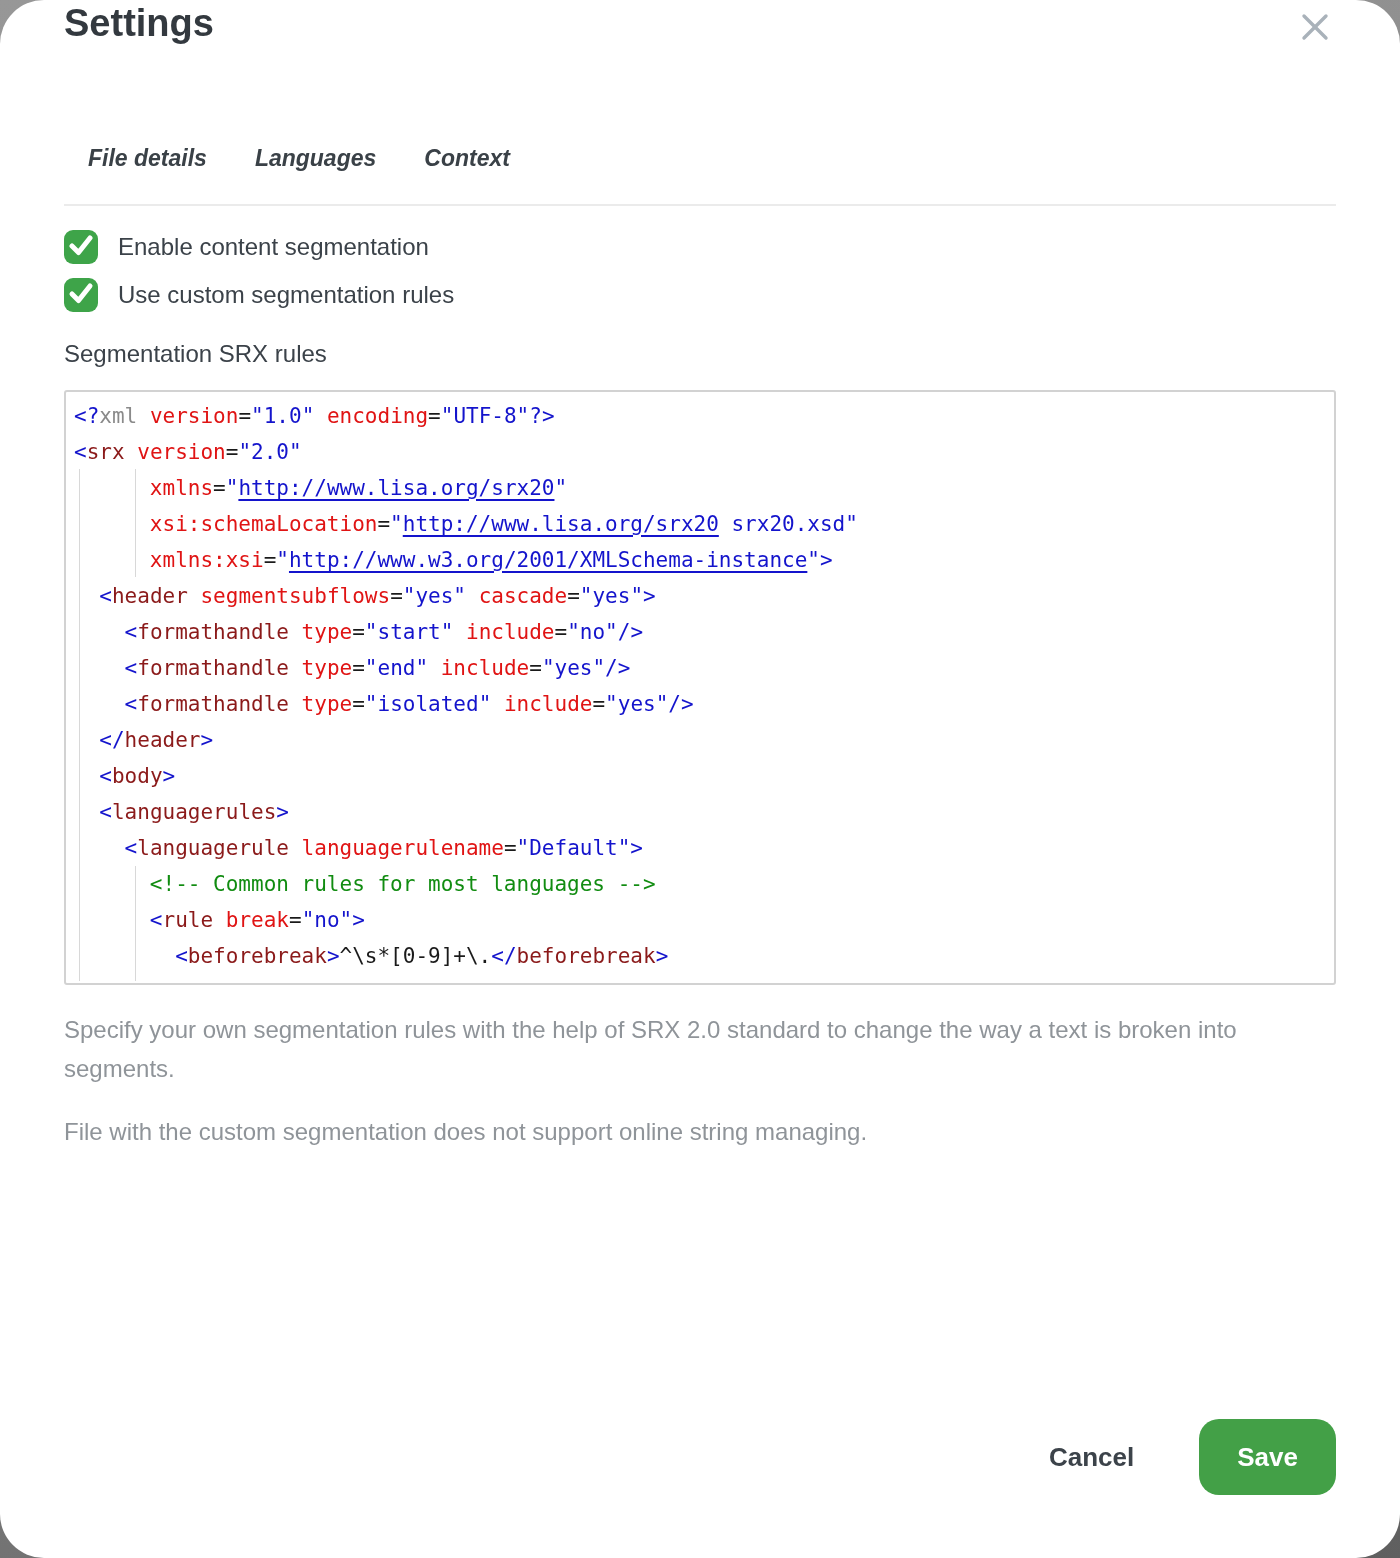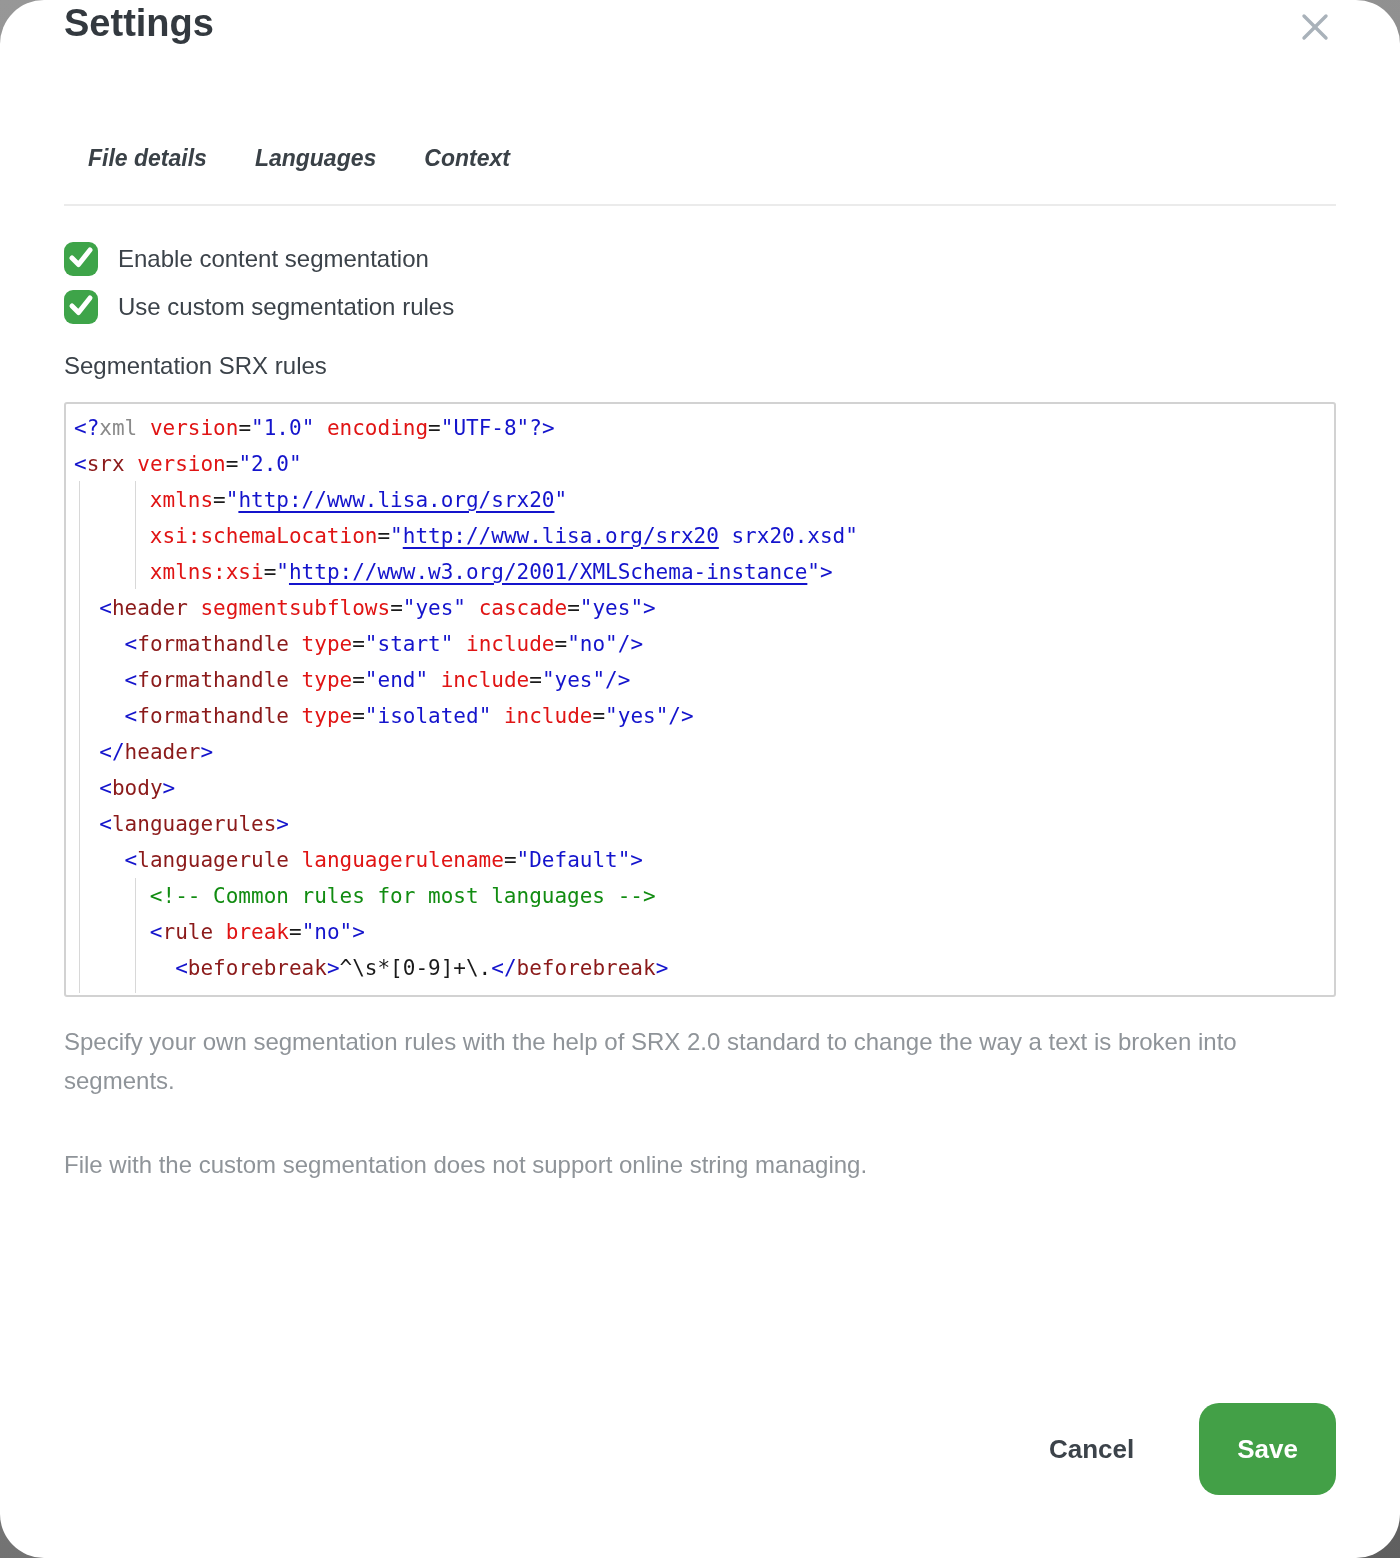--- a/index.html
+++ b/index.html
@@ -19,21 +19,21 @@
   .dlg-title { font-size:38px; line-height:46px; font-weight:700; color:#33393f; }
   .close-btn { margin-top:6px; padding:4px; cursor:pointer; background:none; border:none; }
   
   .tabs { display:flex; margin-top:92px; border-bottom:2px solid #ebebeb; }
   .tab { font-size:23px; line-height:30px; font-weight:700; color:#3a4147;
          padding:0 24px 31px 24px; position:relative; cursor:pointer; white-space:nowrap;font-style:italic; }
   .tab.active::after { content:""; position:absolute; left:0; right:0; bottom:-2px; height:5px;
          background:#43a047; border-radius:3px; }
   
   .cb-row { display:flex; align-items:center; margin-top:14px; cursor:pointer; }
-  .cb-row.first { margin-top:36px; }
+  .cb-row.first { margin-top:24px; }
   .cb-box { width:34px; height:34px; border-radius:9px; background:#3ea449; flex:0 0 auto;
             display:flex; align-items:center; justify-content:center; }
   .cb-label { margin-left:20px; font-size:24px; color:#3b4249; }
   
   .section-label { margin-top:27px; font-size:24px; line-height:30px; color:#3b4249; }
   
   .code-box {
     position:relative; margin-top:21px; height:595px; overflow:hidden;
     border:2px solid #d2d2d2; border-radius:3px; background:#fff;
     padding:6px 0 0 8px;
@@ -50,28 +50,28 @@
   .tk-meta{ color:#8a8a8a; }
   .tk-com { color:#118c11; }
   .tk-txt { color:#1a1a1a; }
   .guide { position:absolute; width:1px; background:#d8d8d8; }
   .guide1 { left:13px; top:77px; height:512px; }
   .guide2 { left:69px; top:77px; height:108px; }
   .guide3 { left:69px; top:474px; height:115px; }
   
   .help-p { margin:0; color:#8f9499; font-size:24px; line-height:39px; }
   .help-p.p1 { margin-top:25px; max-width:1215px; }
-  .help-p.p2 { margin-top:45px; }
+  .help-p.p2 { margin-top:24px; }
   .help-p.p3 { margin-top:31px; }
   .help-link { color:#3f9e4c; cursor:pointer; }
   
   .footer { position:absolute; right:64px; bottom:63px; display:flex; align-items:center; gap:65px; }
   .cancel-btn { background:none; border:none; font-size:26px; font-weight:700; color:#3c434a;
                 font-family:"Liberation Sans", sans-serif; cursor:pointer; padding:0; }
-  .save-btn { background:#43a047; border:none; border-radius:20px; height:92px; padding:0 38px;
+  .save-btn { background:#43a047; border:none; border-radius:20px; height:76px; padding:0 38px;
               display:flex; align-items:center; color:#ffffff; font-size:26px; font-weight:700;
               font-family:"Liberation Sans", sans-serif; cursor:pointer; }
 </style>
 </head>
 <body>
 
 <div class="modal">
 
   <div class="dlg-header">
     <div class="dlg-title">Settings</div>

